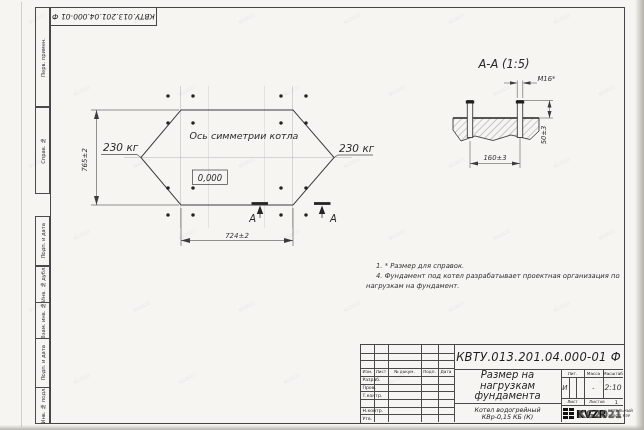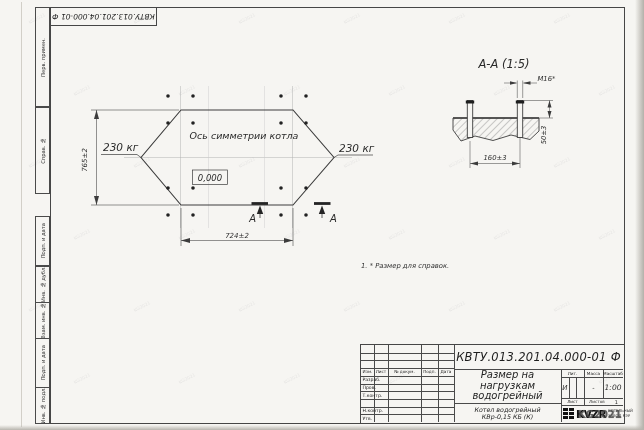--- a/index.html
+++ b/index.html
@@ -12,21 +12,21 @@
   .edge-bottom{left:0;right:0;bottom:0;height:5px;background:linear-gradient(180deg,rgba(180,177,170,0),#b8b5ae);}
   
   .frame{left:50px;top:7px;width:575px;height:417px;border:1.5px solid #464646;z-index:2;}
   
   .vcell{left:35px;width:15px;border:1px solid #4a4a4a;display:flex;align-items:center;justify-content:center;z-index:2;}
   .vcell span{writing-mode:vertical-rl;transform:rotate(180deg);font-size:5.2px;white-space:nowrap;color:#333;}
   
   .docbox{left:50px;top:7px;width:107px;height:19px;border:1.4px solid #464646;display:flex;align-items:center;justify-content:center;z-index:3;}
   .docbox span{transform:rotate(180deg);font-style:italic;font-size:7.5px;white-space:nowrap;color:#222;}
   
-  .notes{left:351px;top:262px;width:256px;font-style:italic;font-size:6.8px;line-height:1.45;color:#2e2e2e;z-index:2;}
+  .notes{left:366px;top:262px;width:256px;font-style:italic;font-size:6.8px;line-height:1.45;color:#2e2e2e;z-index:2;}
   .notes p{margin:0;text-indent:10px;}
   
   .tb{left:360px;top:344px;width:265px;height:80px;border:1.5px solid #464646;z-index:3;background:transparent;}
   .tb .vl{position:absolute;width:1px;background:#4a4a4a;}
   .tb .hl{position:absolute;height:1px;background:#4a4a4a;}
   .tb .txt{position:absolute;box-sizing:border-box;}
   .sig{font-size:4.6px;color:#222;}
   .hdr{font-size:4.2px;color:#222;text-align:center;}
   .desig{left:93px;top:0;width:169px;height:24px;display:flex;align-items:center;justify-content:center;
          font-style:italic;font-size:11.5px;letter-spacing:.3px;color:#1e1e1e;white-space:nowrap;}
@@ -204,20 +204,21 @@
         <line x1="470" y1="163.5" x2="520" y2="163.5"></line>
       </g>
       <polygon points="470,163.5 478,161.5 478,165.5" fill="#3c3c3c" stroke="none"></polygon>
       <polygon points="520,163.5 512,161.5 512,165.5" fill="#3c3c3c" stroke="none"></polygon>
       <text class="dt" x="495" y="160" text-anchor="middle" font-size="6.8" fill="#2a2a2a" stroke="none">160±3</text>
     </g>
   </svg>
 
   <div class="abs notes">
     <p>1. * Размер для справок.</p>
+    <p>4. Фундамент под котел разрабатывает проектная организация по нагрузкам на фундамент.</p>
   </div>
 
   <div class="abs tb">
 
     <div class="vl" style="left:13px;top:0;height:77px;"></div>
     <div class="vl" style="left:27px;top:0;height:77px;"></div>
     <div class="vl" style="left:60px;top:0;height:77px;"></div>
     <div class="vl" style="left:77px;top:0;height:77px;"></div>
     <div class="vl" style="left:93px;top:0;height:77px;"></div>
     <div class="vl" style="left:200px;top:24px;height:53px;"></div>
@@ -251,34 +252,34 @@
     <div class="txt sig" style="left:1.5px;top:40px;">Пров.</div>
     <div class="txt sig" style="left:1.5px;top:47.7px;">Т.контр.</div>
     <div class="txt sig" style="left:1.5px;top:63.1px;">Н.контр.</div>
     <div class="txt sig" style="left:1.5px;top:70.8px;">Утв.</div>
 
     <div class="txt desig">КВТУ.013.201.04.000-01 Ф</div>
 
     <div class="txt tname">
       <span>Размер на</span>
       <span>нагрузкам</span>
-      <span>водогрейный</span>
+      <span>фундамента</span>
     </div>
 
     <div class="txt prod">
       <span>Котел водогрейный</span>
       <span>КВр-0,15 КБ (К)</span>
     </div>
 
     <div class="txt hdr" style="left:200px;top:25.5px;width:23px;">Лит.</div>
     <div class="txt hdr" style="left:223px;top:25.5px;width:19px;">Масса</div>
     <div class="txt hdr" style="left:242px;top:25.5px;width:20px;">Масштаб</div>
     <div class="txt" style="left:200px;top:32px;width:7.7px;height:21px;display:flex;align-items:center;justify-content:center;font-style:italic;font-size:7px;">И</div>
     <div class="txt" style="left:223px;top:32px;width:19px;height:21px;display:flex;align-items:center;justify-content:center;font-size:6.5px;">-</div>
-    <div class="txt" style="left:242px;top:32px;width:20px;height:21px;display:flex;align-items:center;justify-content:center;font-style:italic;font-size:7.5px;">1:00</div>
+    <div class="txt" style="left:242px;top:32px;width:20px;height:21px;display:flex;align-items:center;justify-content:center;font-style:italic;font-size:7.5px;">2:10</div>
 
     <div class="txt hdr" style="left:200px;top:54.3px;width:23px;">Лист</div>
     <div class="txt" style="left:223px;top:54.3px;width:39px;display:flex;justify-content:space-around;font-size:4.2px;">
       <span>Листов</span>
       <span style="font-size:5px;">1</span>
     </div>
 
     <div class="txt logo-cell">
       <div class="logo-sq">
         <i style="left:0;right:0;top:3px;height:1px;"></i>

